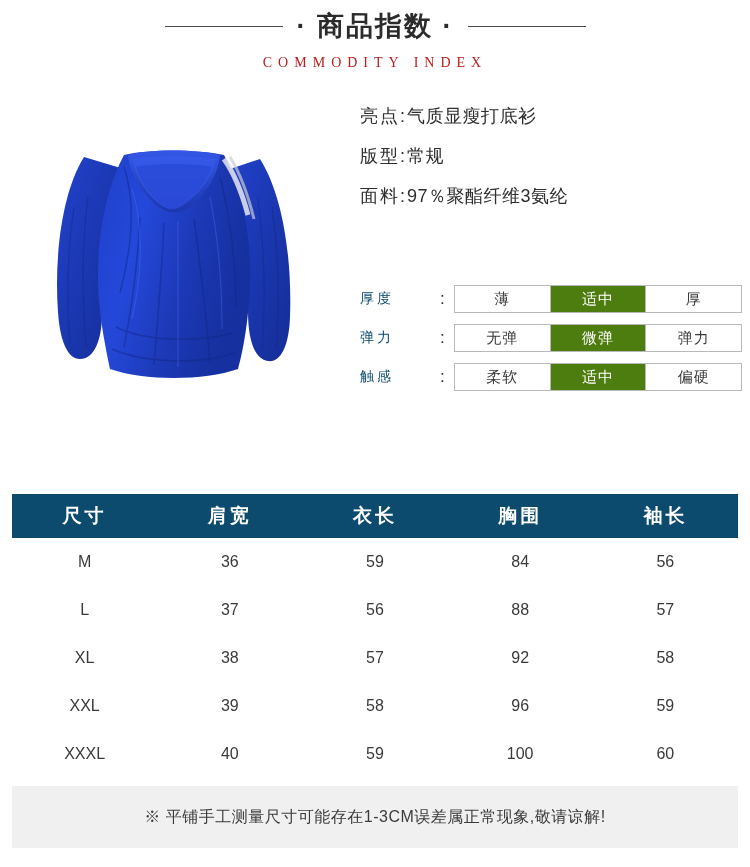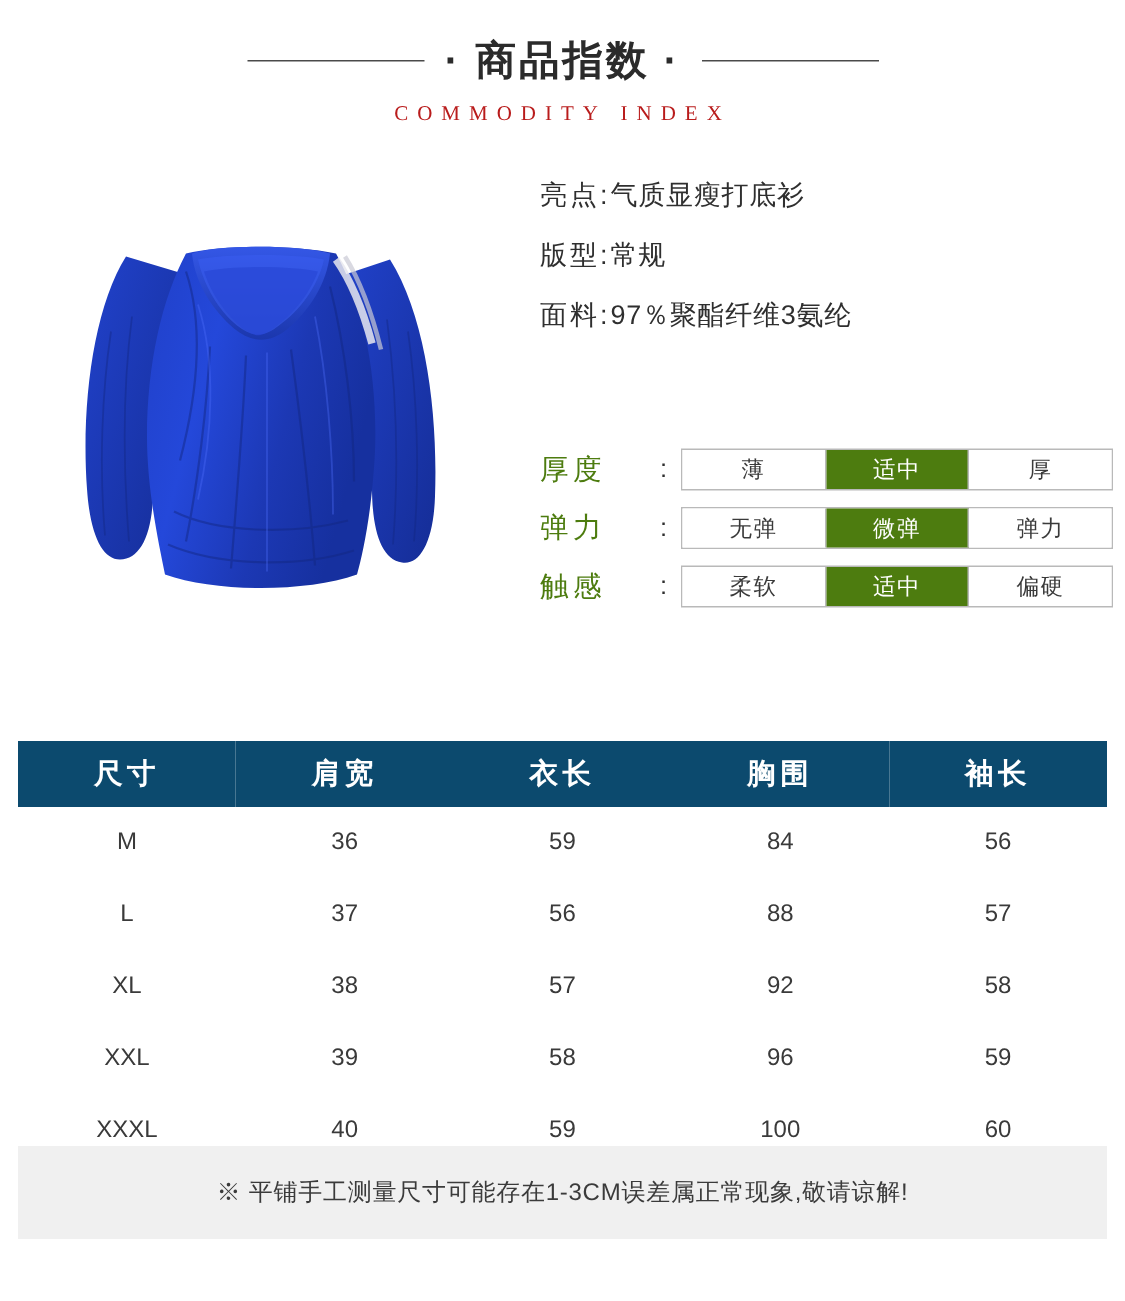--- a/index.html
+++ b/index.html
@@ -8,21 +8,21 @@
     height: 867px;
     background: #ffffff;
     font-family: "Liberation Sans", sans-serif;
     color: #333;
     overflow: hidden;
   }
   .page { position: relative; width: 750px; height: 867px; background:#fff; }
 
   
   .header {
-    padding-top: 22px;
+    padding-top: 8px;
     text-align: center;
   }
   .title-row {
     display: flex;
     align-items: center;
     justify-content: center;
     gap: 14px;
   }
   .rule {
     width: 118px;
@@ -82,22 +82,22 @@
     top: 200px;
     width: 382px;
   }
   .attr-row {
     display: flex;
     align-items: center;
     margin-bottom: 11px;
   }
   .attr-name {
     width: 80px;
-    font-size: 19px;
-    color: #4d7c0f;
+    font-size: 14px;
+    color: #0c4a6e;
     letter-spacing: 3px;
   }
   .attr-colon {
     width: 14px;
     font-size: 17px;
     color: #2f2f2f;
   }
   .attr-opts {
     display: flex;
     border: 1px solid #b9b9b9;
@@ -147,21 +147,21 @@
     font-size: 16px;
     color: #3a3a3a;
     background: #ffffff;
   }
   .size-table tbody td.size-col { font-size: 16px; }
 
   
   .footnote {
     position: absolute;
     left: 12px;
-    top: 764px;
+    top: 786px;
     width: 726px;
     height: 62px;
     background: #f0f0f0;
     display: flex;
     align-items: center;
     justify-content: center;
     font-size: 16px;
     color: #3b3b3b;
     letter-spacing: 0.5px;
   }

